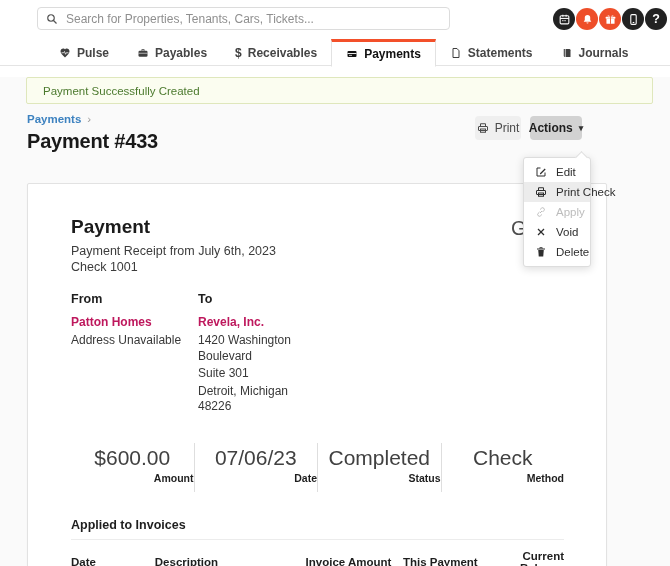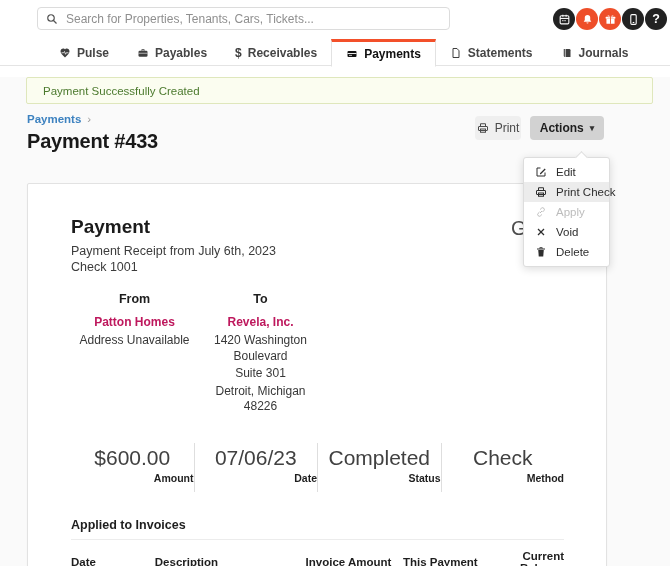--- a/index.html
+++ b/index.html
@@ -34,42 +34,42 @@
     border-radius:2px; display:flex; align-items:center; padding-left:16px; font-size:11.5px; color:#4c7a2e; }
 
   .page-head { position:relative; height:48px; margin-top:9px; }
   .breadcrumb { position:absolute; left:27px; top:0; font-size:11.5px; font-weight:700; color:#3d82c0; cursor:pointer; }
   .breadcrumb .chev { color:#9a9a9a; font-weight:400; margin-left:6px; }
   .page-title { position:absolute; left:27px; top:17px; font-size:20px; font-weight:800; color:#191919; letter-spacing:-0.2px; }
   .btn { position:absolute; top:3px; height:24px; border:none; border-radius:4px; display:flex; align-items:center;
     justify-content:center; gap:6px; font-family:"Liberation Sans", sans-serif; font-size:12px; cursor:pointer; }
   .btn-print { left:475px; width:46px; background:#efefef; color:#4a4a4a; }
   .btn-print svg { width:12px; height:12px; }
-  .btn-actions { left:530px; width:74px; background:#d2d2d2; color:#1e1e1e; font-weight:700; }
+  .btn-actions { left:530px; width:52px; background:#d2d2d2; color:#1e1e1e; font-weight:700; }
   .btn-actions .caret { font-size:9px; color:#333; }
 
   
-  .dropdown { position:absolute; left:523px; top:80px; width:87px; background:#fff; border:1px solid #dddddd;
+  .dropdown { position:absolute; left:523px; top:80px; width:68px; background:#fff; border:1px solid #dddddd;
     border-radius:3px; box-shadow:0 2px 8px rgba(0,0,0,.14); padding:4px 0; z-index:30;text-align:right; }
   .dropdown::before { content:""; position:absolute; top:-5px; left:53px; width:8px; height:8px; background:#fff;
     border-left:1px solid #ddd; border-top:1px solid #ddd; transform:rotate(45deg); }
   .menu-item { display:flex; align-items:center; gap:9px; padding:4px 8px 4px 11px; font-size:11.5px; color:#2e2e2e; cursor:pointer; white-space:nowrap; }
   .menu-item svg { width:12px; height:12px; flex:0 0 auto; }
   .menu-item.highlight { background:#ececec; }
   .menu-item.disabled { color:#bcbcbc; cursor:default; }
 
   
   .card { position:absolute; left:27px; top:106px; width:580px; height:450px; background:#fff;
     border:1px solid #e2e2e2; border-radius:2px; box-shadow:0 1px 2px rgba(0,0,0,.04); z-index:1; }
   .card-pad { padding:0 42px 0 43px; position:relative; }
   .rcpt-heading { padding-top:32px; font-size:19px; font-weight:800; color:#1b1b1b; }
   .rcpt-sub { margin-top:5px; font-size:12.5px; color:#3c3c3c; line-height:16px; }
   .logo-frag { position:absolute; left:483px; top:33px; font-size:20px; font-weight:400; color:#4d4d4d; }
 
-  .parties { display:flex; margin-top:17px;text-align:center; }
+  .parties { display:flex; margin-top:17px; }
   .party-from { width:127px; }
   .party-to { width:125px; }
   .party-label { font-size:12.5px; font-weight:700; color:#1e1e1e; margin-bottom:9px; }
   .party-name { font-size:12px; font-weight:600; color:#be185d; margin-bottom:4px; cursor:pointer; }
   .party-line { font-size:12px; color:#383838; line-height:15.5px; margin-bottom:2px; }
 
   .stats { display:flex; margin-top:26px; }
   .stat { flex:1; text-align:center; padding:3px 0 8px; }
   .stat + .stat { border-left:1px solid #dedede; }
   .stat-value { font-size:21px; font-weight:300; color:#414141; line-height:24px; }

